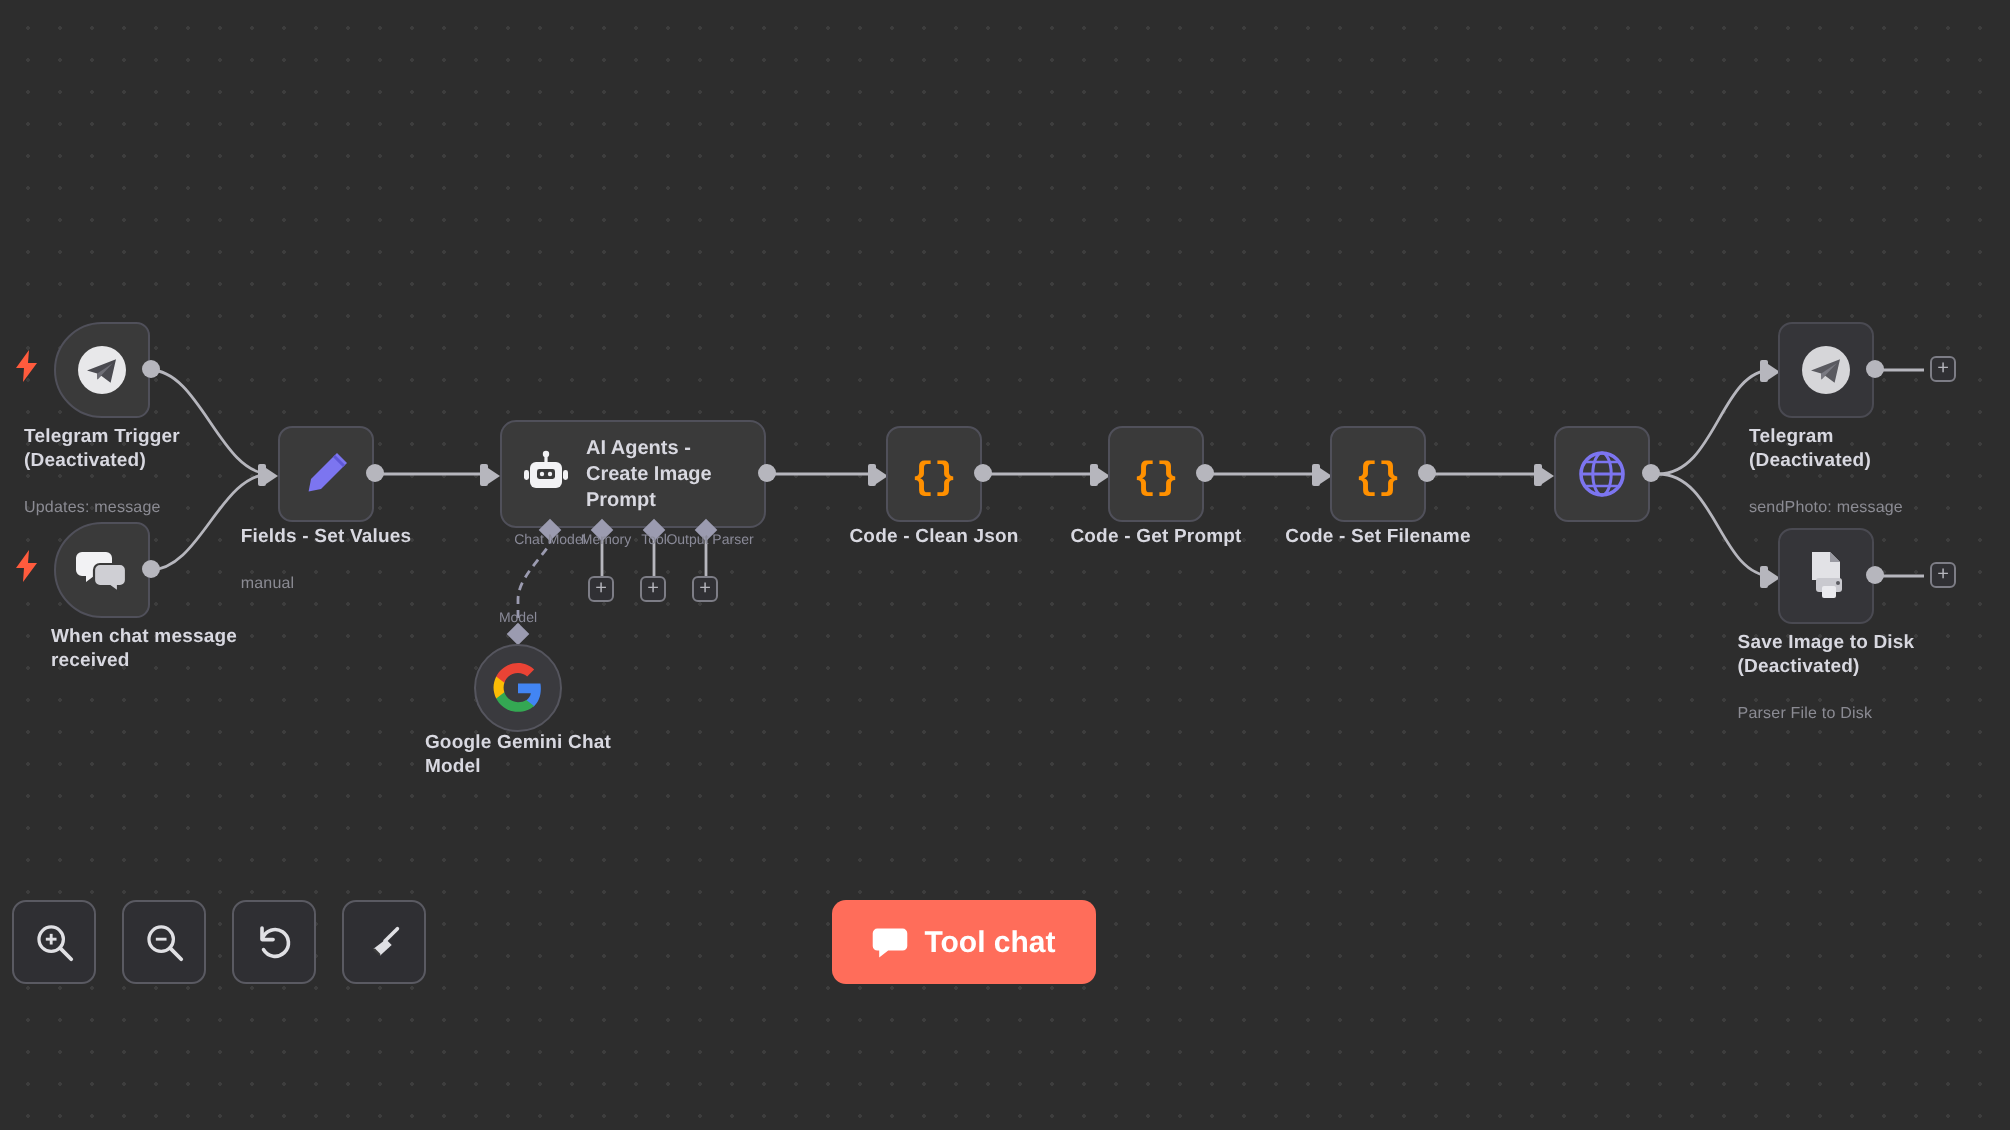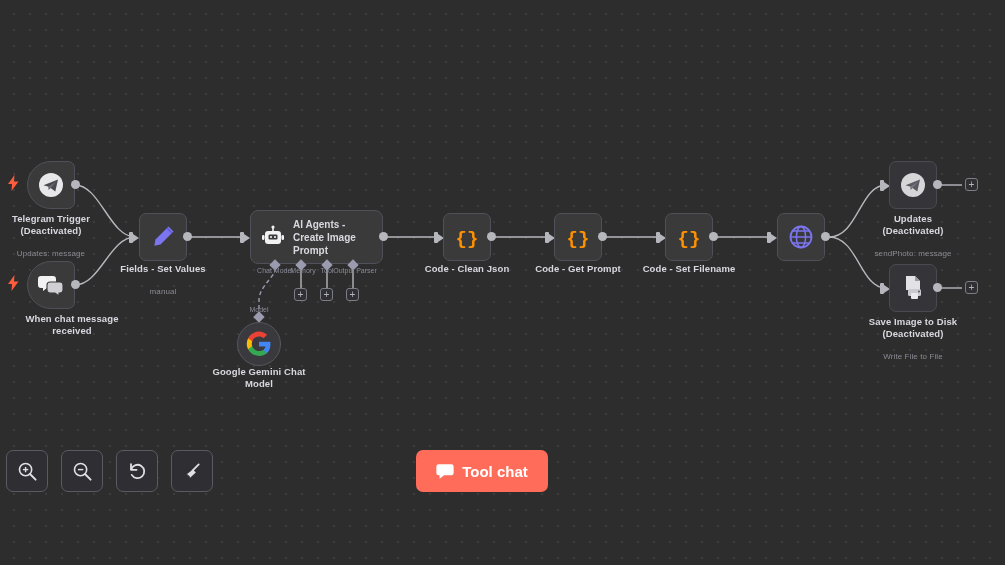--- a/index.html
+++ b/index.html
@@ -27,21 +27,21 @@
     border: 1px solid #50505a;
     border-radius: 7px;
   }
   .node.trig { border-radius: 25px 7px 7px 25px; }
   .node.dim { background: #353539; border-color: #4a4a52; }
   .node.sq { width: 48px; height: 48px; }
   .node.wide { width: 133px; height: 54px; border-radius: 8px; justify-content: flex-start; }
 
   .nlabel {
     position: absolute; left: 50%; transform: translateX(-50%);
-    text-align: center; white-space: nowrap;
+    text-align: left; white-space: nowrap;
     color: #d8d8e0; font-size: 9.5px; line-height: 12px; font-weight: 600;
     letter-spacing: .1px;
   }
   .nlabel .sub {
     display: block; color: #8b8b93; font-size: 8px; font-weight: 400;
     line-height: 11px; margin-top: 11px;
   }
 
   
   .port-out {
@@ -287,41 +287,41 @@
   <div class="node sq dim" style="left:889px; top:161px;">
     <svg class="icn" width="26" height="26" viewBox="0 0 26 26">
       <circle cx="13" cy="13" r="12" fill="#d6d6d9"></circle>
       <path d="M5.5,13.3 L20,7.6 L17.3,19.4 L12.6,15.9 L10.7,17.8 L10.6,14.7 Z" fill="#5a5a60"></path>
       <path d="M10.6,14.7 L18.4,9.6 L10.7,17.8 Z" fill="#7a7a82"></path>
     </svg>
   </div>
   <div class="port-out" style="left:933px; top:180px;"></div>
   <div class="plus-btn" style="left:965px; top:178px;">+</div>
   <div class="nlabel" style="left:913px; top:213px;">
-    <span>Updates</span><br>
+    <span>Telegram</span><br>
     <span>(Deactivated)</span>
     <span class="sub">sendPhoto: message</span>
   </div>
 
   <div class="port-in" style="left:880px; top:283px;"></div>
   <div class="node sq dim" style="left:889px; top:264px;">
     <svg class="icn" width="28" height="28" viewBox="0 0 28 28">
       <path d="M7,2 h9 l5,5 v9 h-14 z" fill="#e2e2e6"></path>
       <path d="M16,2 v5 h5 z" fill="#9a9aa2"></path>
       <rect x="9" y="15" width="13" height="7" rx="1.5" fill="#c9c9cf"></rect>
       <rect x="12" y="19" width="7" height="6" rx="1" fill="#eaeaee"></rect>
       <circle cx="20" cy="17.5" r="1" fill="#5a5a60"></circle>
     </svg>
   </div>
   <div class="port-out" style="left:933px; top:283px;"></div>
   <div class="plus-btn" style="left:965px; top:281px;">+</div>
   <div class="nlabel" style="left:913px; top:316px;">
     <span>Save Image to Disk</span><br>
     <span>(Deactivated)</span>
-    <span class="sub">Write File to File</span>
+    <span class="sub">Parser File to Disk</span>
   </div>
 
   <div class="tool-btn" style="left:6px; top:450px;">
     <svg class="icn" width="21" height="21" viewBox="0 0 22 22">
       <circle cx="9" cy="9" r="6.4" fill="none" stroke="#e0e0e4" stroke-width="1.7"></circle>
       <line x1="13.6" y1="13.6" x2="19.5" y2="19.5" stroke="#e0e0e4" stroke-width="2" stroke-linecap="round"></line>
       <line x1="6.2" y1="9" x2="11.8" y2="9" stroke="#e0e0e4" stroke-width="1.5"></line>
       <line x1="9" y1="6.2" x2="9" y2="11.8" stroke="#e0e0e4" stroke-width="1.5"></line>
     </svg>
   </div>

